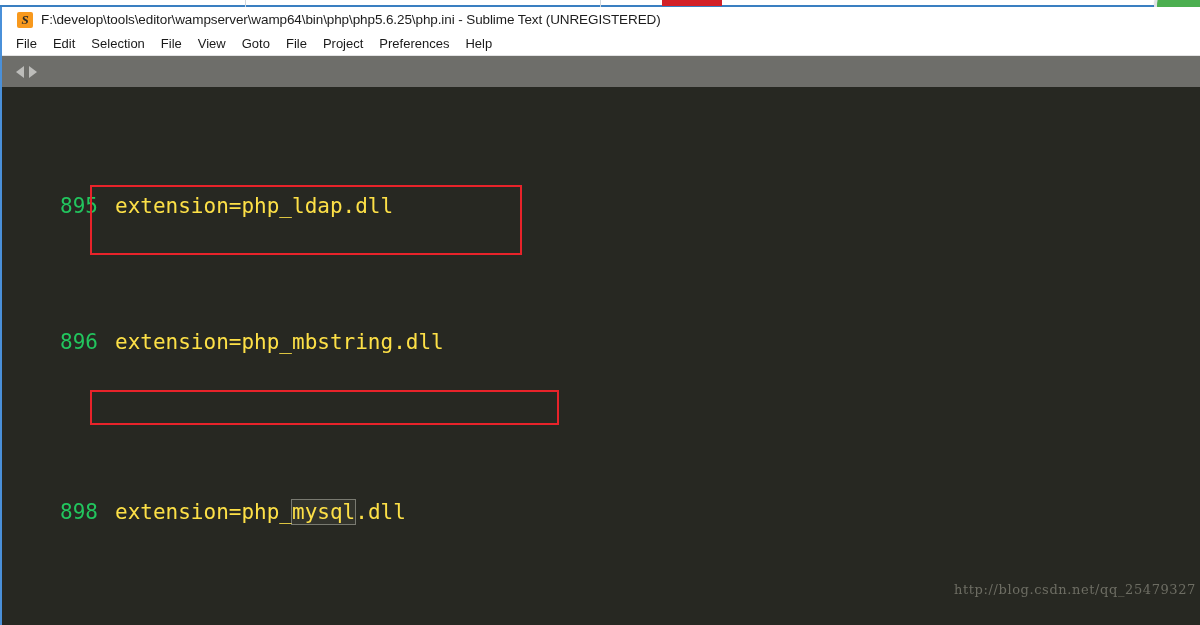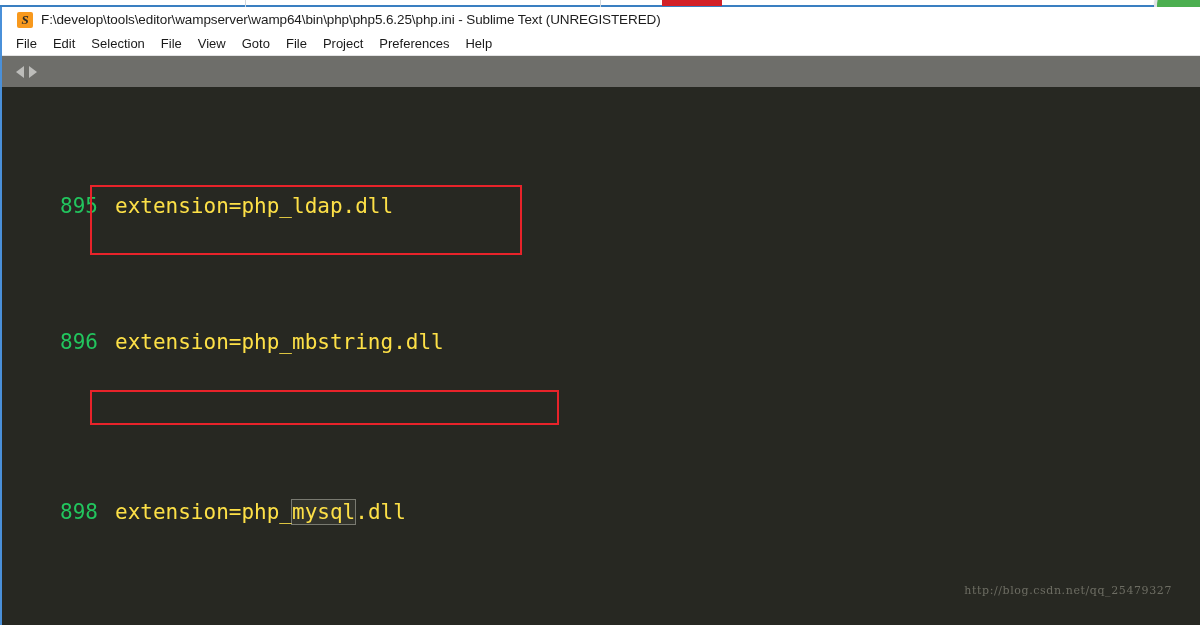--- a/index.html
+++ b/index.html
@@ -245,24 +245,24 @@
     border: 2px solid #e8232a;
     box-sizing: border-box;
     pointer-events: none;
   }
   #redbox-mysql  { left: 88px;  top: 98px;  width: 432px; height: 70px; }
   #redbox-pdo    { left: 88px;  top: 303px; width: 469px; height: 35px; }
 
   
   .watermark {
     position: absolute;
-    right: 28px;
+    right: 4px;
     bottom: 28px;
     font-family: "DejaVu Serif", serif;
-    font-size: 11px;
+    font-size: 13px;
     color: #6d6d63;
     letter-spacing: .6px;
     white-space: nowrap;
   }
 </style>
 </head>
 <body>
 
 <div id="app">
 

